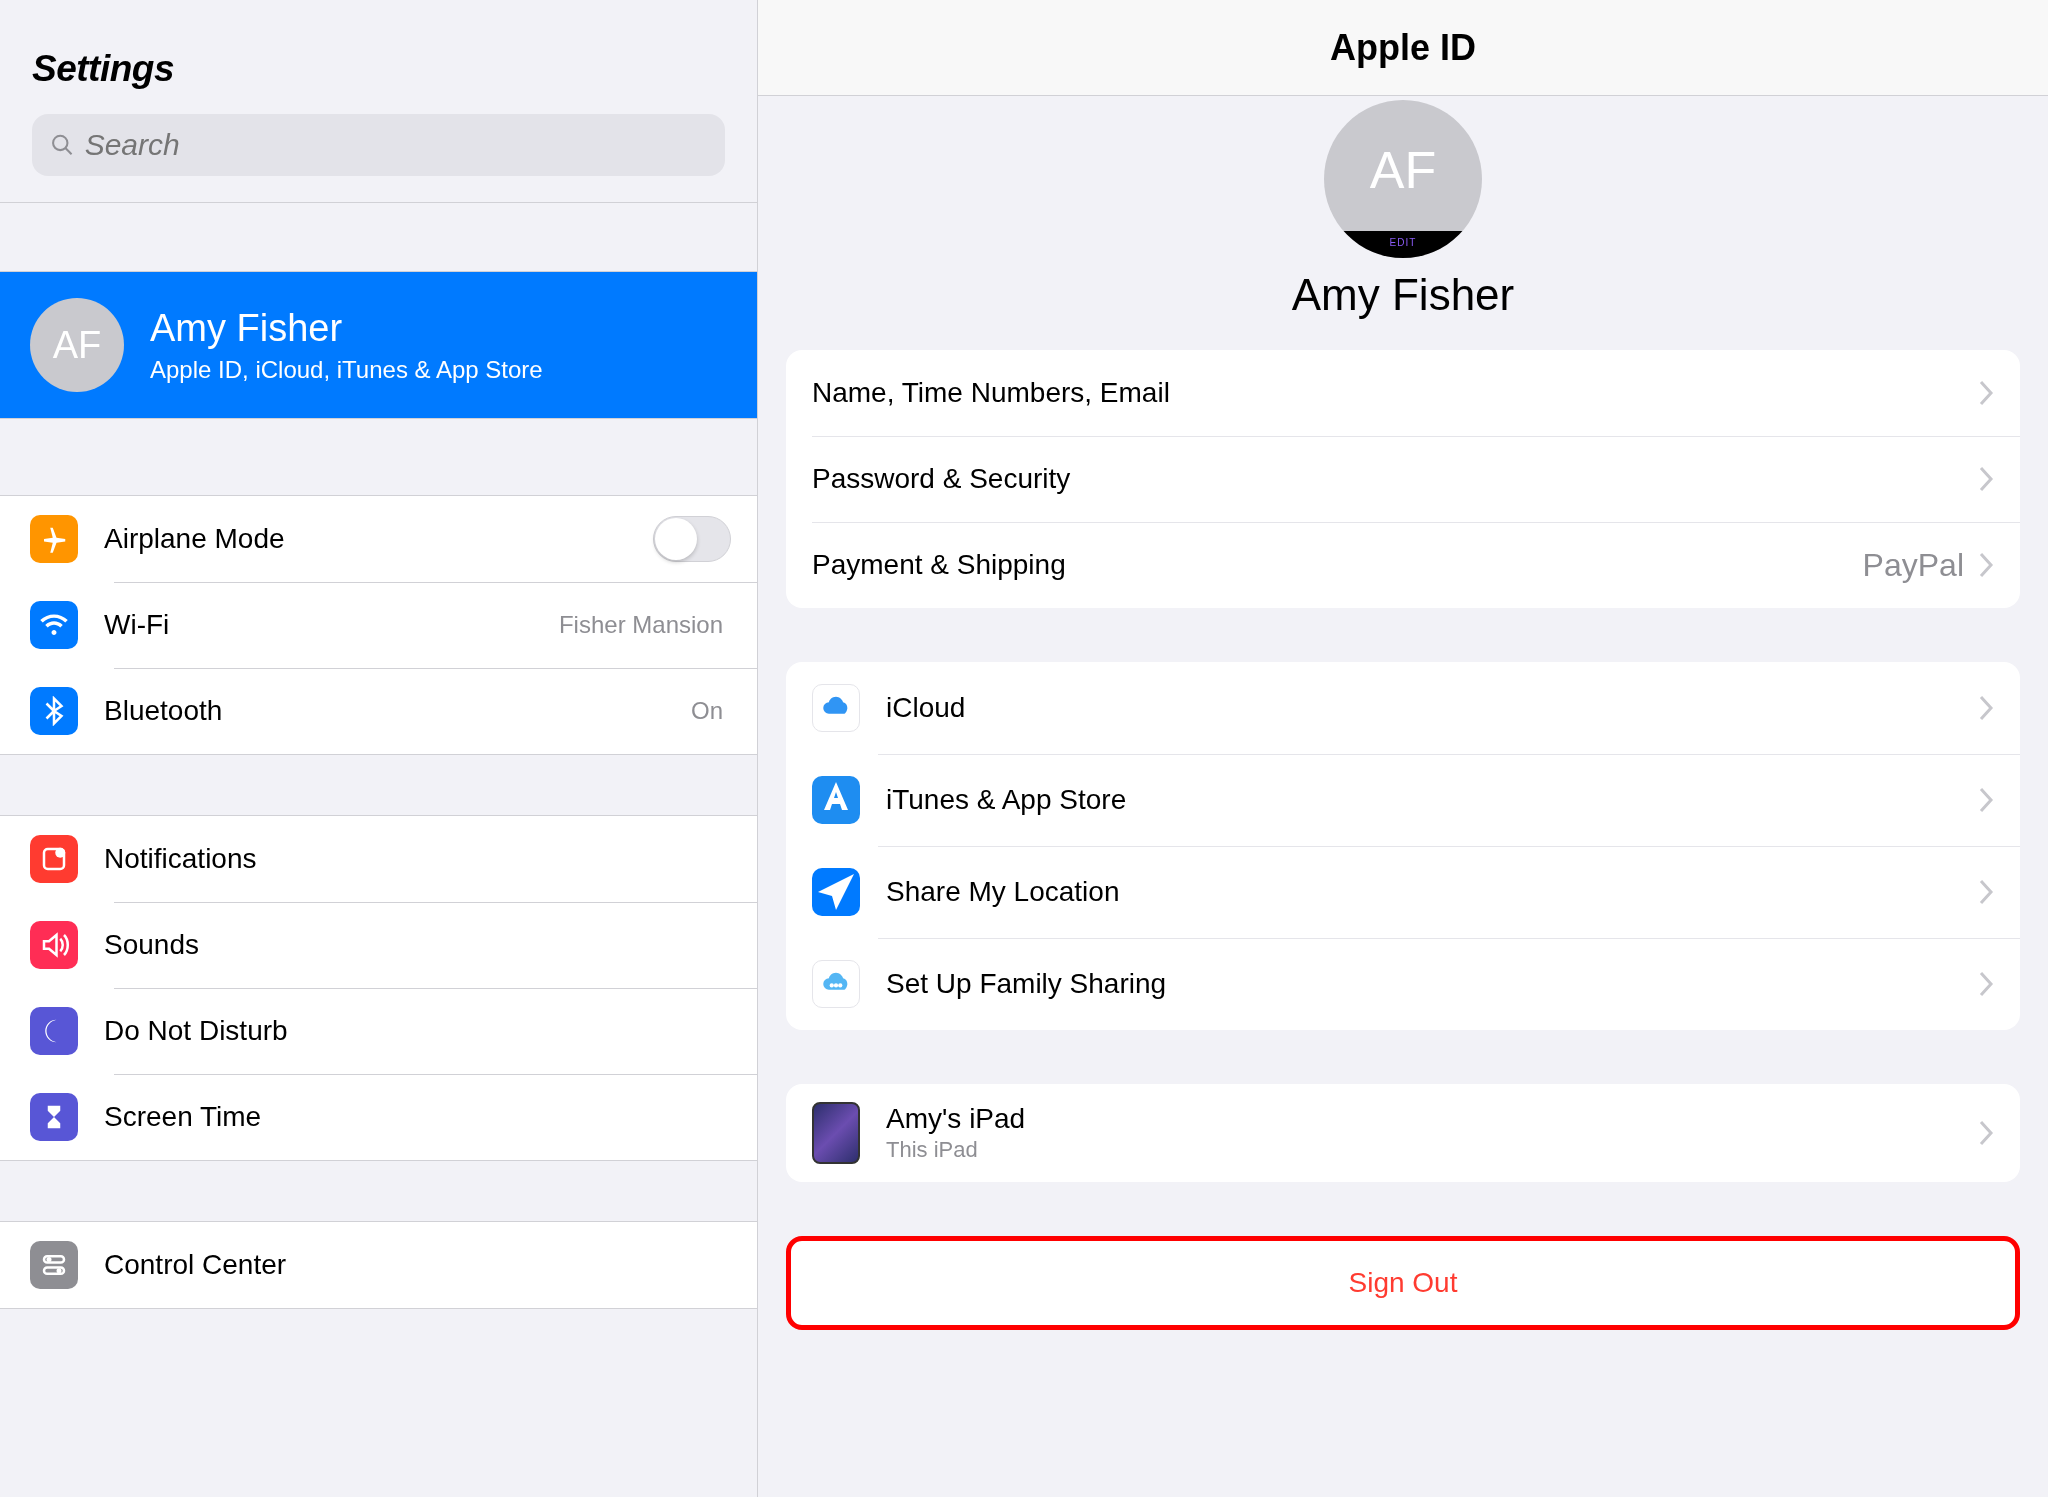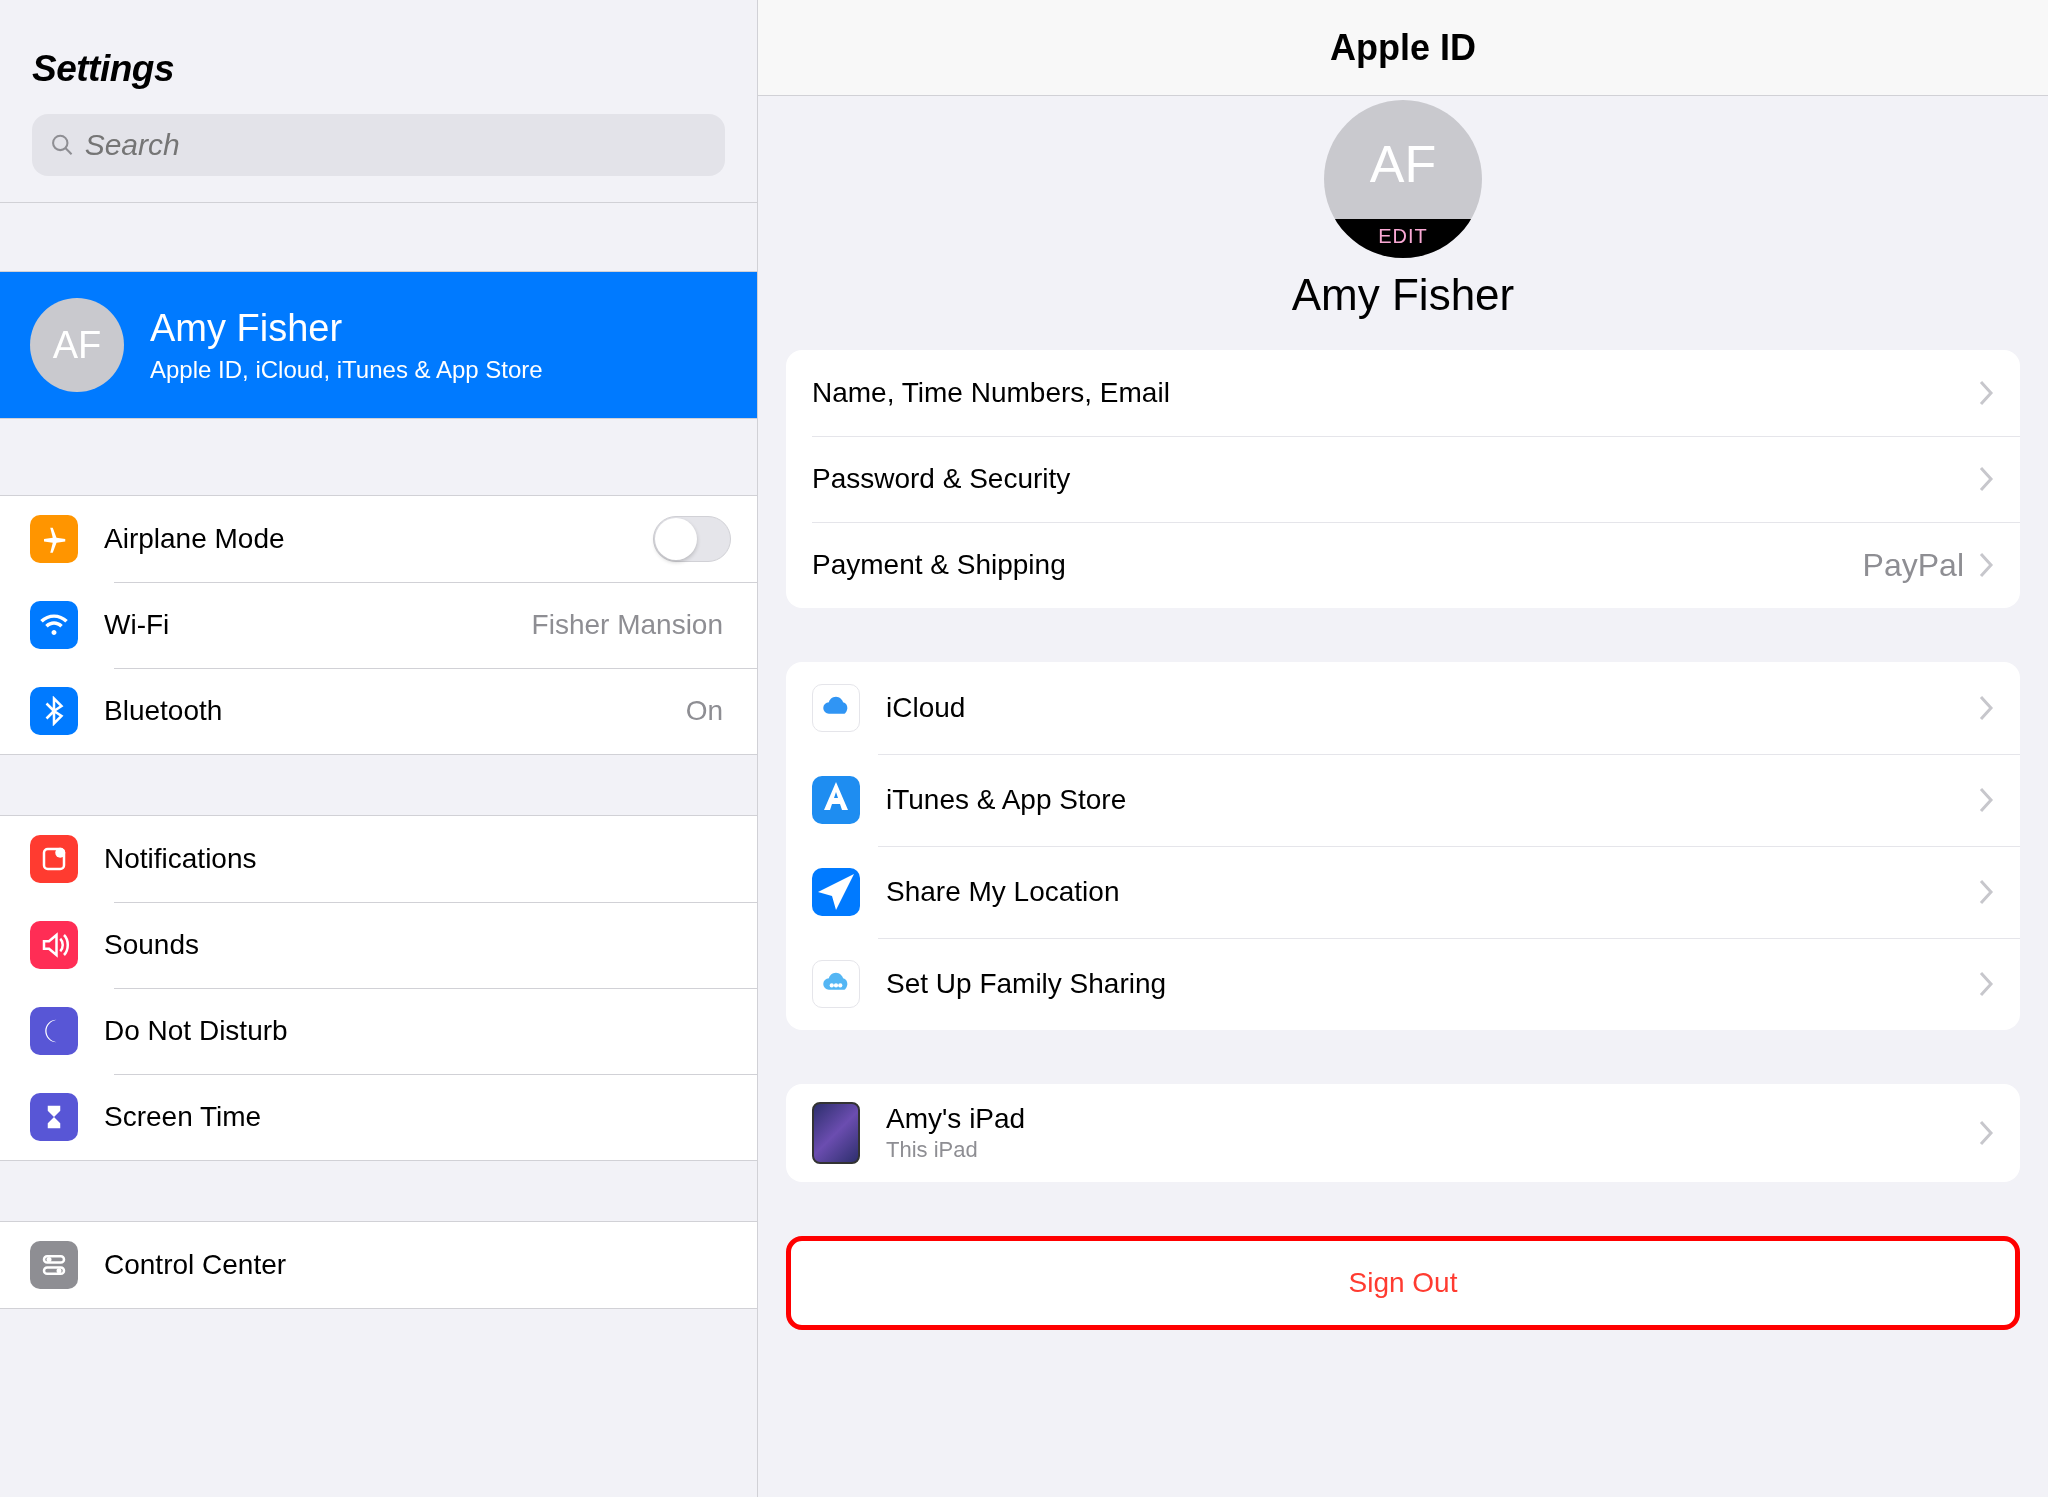--- a/index.html
+++ b/index.html
@@ -81,21 +81,21 @@
       position: absolute; top: 0; left: 114px; right: 0;
       height: 1px; background: #d1d1d6;
     }
     .icon-box {
       width: 48px; height: 48px; border-radius: 10px;
       display: flex; align-items: center; justify-content: center;
       flex-shrink: 0; margin-right: 26px;
     }
     .icon-box svg { width: 30px; height: 30px; fill: #fff; }
     .row-label { font-size: 28px; flex: 1; }
-    .row-value { font-size: 28px; color: #8e8e93; margin-right: 8px; }
+    .row-value { font-size: 24px; color: #8e8e93; margin-right: 8px; }
     .badge {
       width: 42px; height: 42px; border-radius: 50%;
       background: #ff3b30; color: #fff;
       display: flex; align-items: center; justify-content: center;
       font-size: 24px; margin-left: auto;
     }
     .switch {
       width: 78px; height: 46px; border-radius: 23px;
       background: #e5e5ea; position: relative; margin-left: auto;
       border: 1px solid #d1d1d6;
@@ -120,21 +120,21 @@
       width: 158px; height: 158px; border-radius: 50%;
       background: #c9c9ce; margin: 0 auto 12px;
       display: flex; flex-direction: column; overflow: hidden;
       position: relative;
     }
     .hero-initials {
       flex: 1; display: flex; align-items: center; justify-content: center;
       font-size: 52px; color: #fff; font-weight: 300; padding-top: 8px;
     }
     .hero-edit {
-      background: #000; color: #f9a8d4; font-size: 20px; letter-spacing: 1px;
+      background: #000; color: #8b5cf6; font-size: 10px; letter-spacing: 1px;
       padding: 6px 0 10px;
     }
     .hero-name { font-size: 44px; font-weight: 400; }
 
     .card { background: #fff; border-radius: 16px; overflow: hidden; margin-bottom: 54px; }
     .card-row {
       display: flex; align-items: center;
       padding: 22px 26px; min-height: 86px; position: relative;
     }
     .card-row + .card-row::before {

